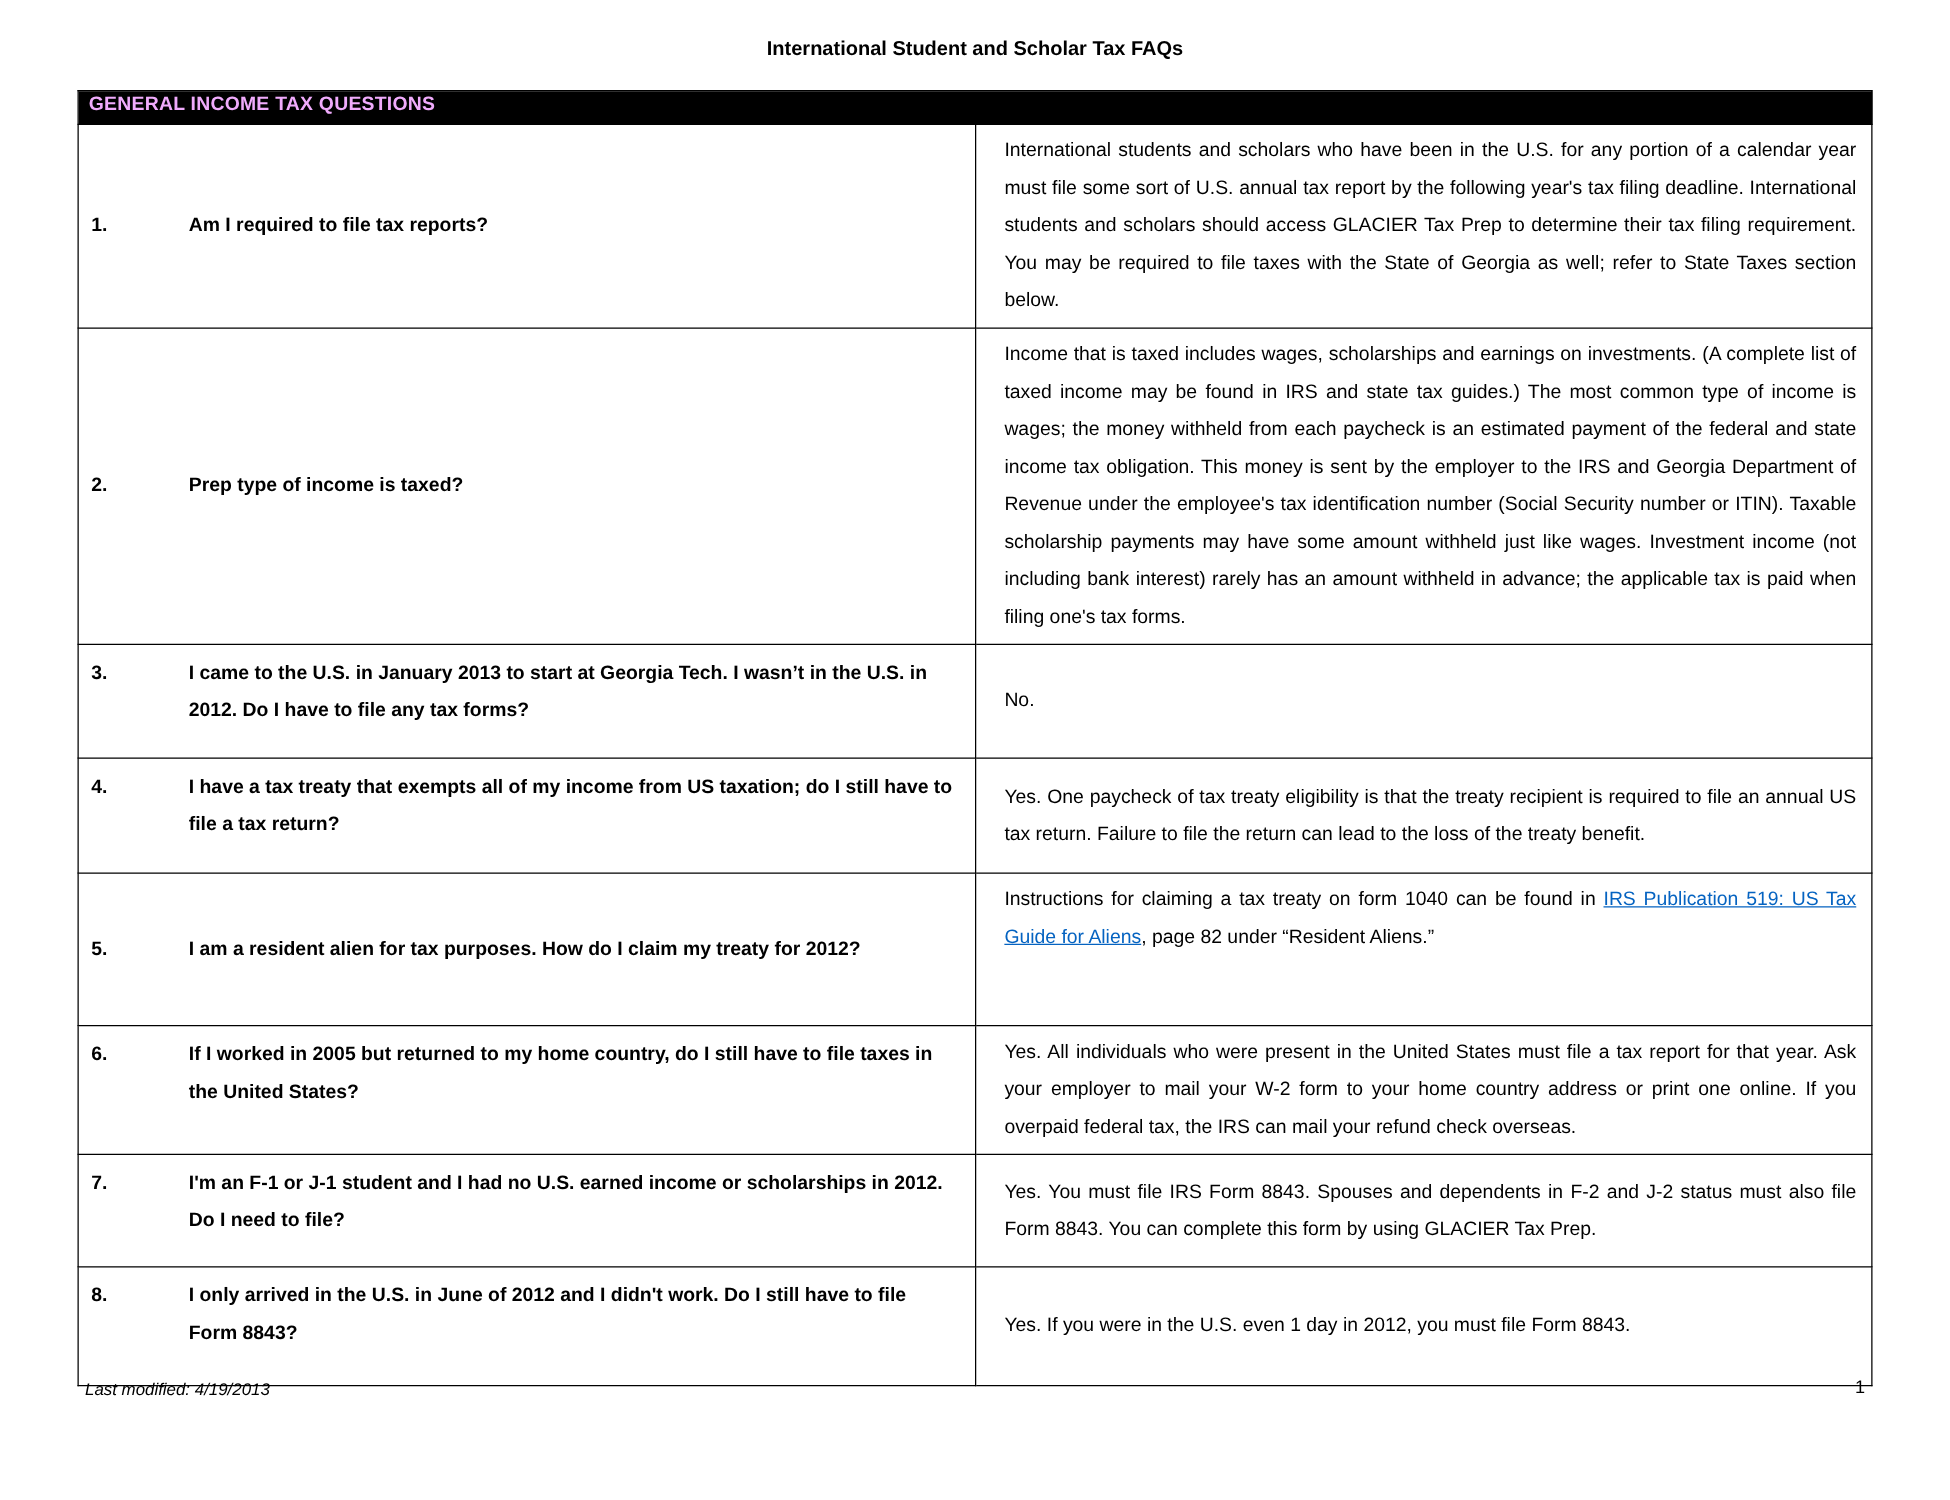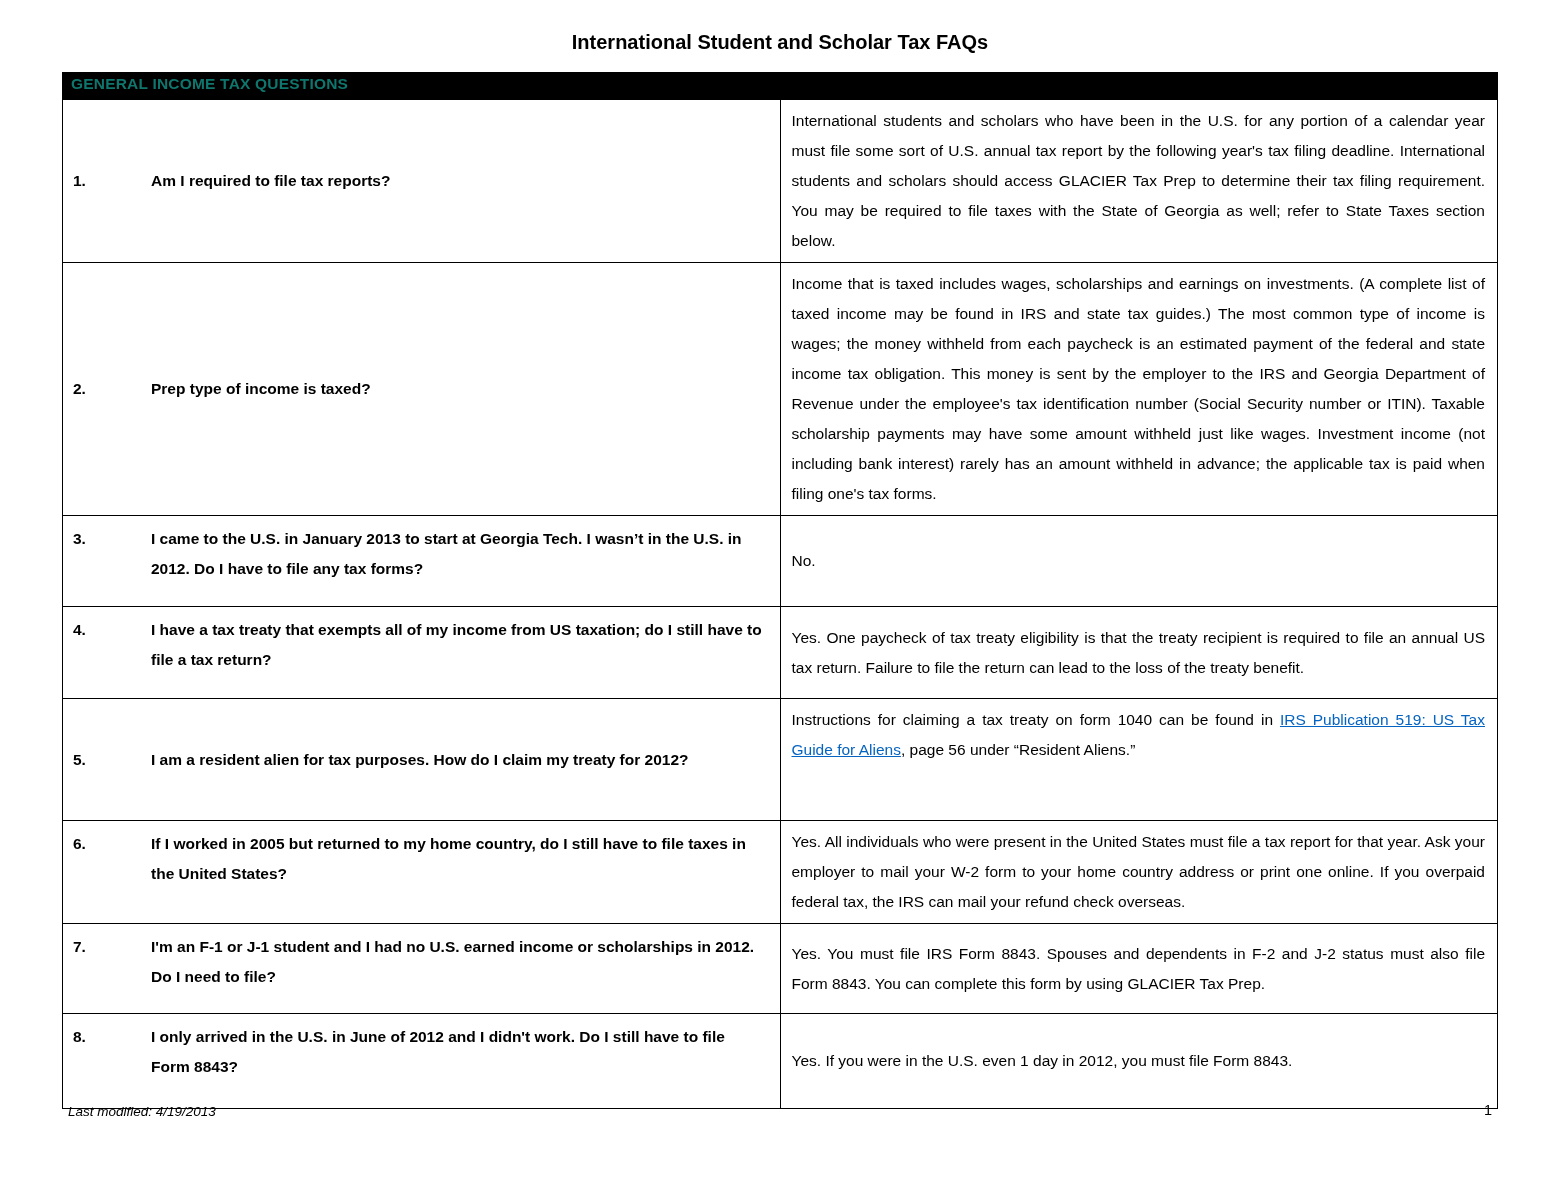--- a/index.html
+++ b/index.html
@@ -11,54 +11,54 @@
     background: #ffffff;
     font-family: "Liberation Sans", sans-serif;
     color: #000000;
   }
   .doc-title {
     position: absolute;
     top: 31px;
     left: 0;
     width: 100%;
     text-align: center;
-    font-size: 20px;
+    font-size: 16px;
     font-weight: bold;
   }
   table.faq-table {
     position: absolute;
     top: 72px;
     left: 62px;
     width: 1436px;
     border-collapse: collapse;
     table-layout: fixed;
   }
   table.faq-table td, table.faq-table th {
     border: 1px solid #000000;
     font-size: 15.5px;
     vertical-align: top;
   }
   th.section-header {
     background: #000000;
-    color: #0f766e;
+    color: #f0abfc;
     text-align: left;
     font-size: 17px;
     font-weight: bold;
     height: 27px;
     padding: 2px 8px 3px 8px;
     letter-spacing: 0.2px;
   }
   td.q-cell {
     width: 443px;
     font-weight: bold;
     padding: 8px 12px 8px 10px;
     line-height: 30px;
   }
   td.a-cell {
-    padding: 6px 12px 6px 11px;
+    padding: 6px 12px 6px 23px;
     line-height: 30px;
     text-align: justify;
   }
   .va-mid { vertical-align: middle !important; }
   .va-top { vertical-align: top !important; }
   .q-wrap { display: flex; }
   .q-num { flex: 0 0 34px; }
   .q-text { flex: 1 1 auto; margin-left: 44px; }
   tr.r1 { height: 126px; }
   tr.r2 { height: 212px; }
@@ -143,21 +143,21 @@
         <td class="a-cell va-mid"><span class="seg-bold">Yes.</span><span> One paycheck of tax treaty eligibility is that the treaty recipient is required to file an annual US tax return. Failure to file the return can lead to the loss of the treaty benefit.</span></td>
       </tr>
 
       <tr class="r5">
         <td class="q-cell va-mid">
           <div class="q-wrap">
             <span class="q-num">5.</span>
             <span class="q-text">I am a resident alien for tax purposes. How do I claim my treaty for 2012?</span>
           </div>
         </td>
-        <td class="a-cell va-top"><span>Instructions for claiming a tax treaty on form 1040 can be found in </span><a class="answer-link" href="#">IRS Publication 519: US Tax Guide for Aliens</a><span>, page 56 under “Resident Aliens.”</span></td>
+        <td class="a-cell va-top"><span>Instructions for claiming a tax treaty on form 1040 can be found in </span><a class="answer-link" href="#">IRS Publication 519: US Tax Guide for Aliens</a><span>, page 82 under “Resident Aliens.”</span></td>
       </tr>
 
       <tr class="r6">
         <td class="q-cell va-top">
           <div class="q-wrap">
             <span class="q-num">6.</span>
             <span class="q-text">If I worked in 2005 but returned to my home country, do I still have to file taxes in the United States?</span>
           </div>
         </td>
         <td class="a-cell va-top"><span class="seg-bold">Yes</span><span>. All individuals who were present in the United States must file a tax report for that year. Ask your employer to mail your W-2 form to your home country address or print one online. If you overpaid federal tax, the IRS can mail your refund check overseas.</span></td>

